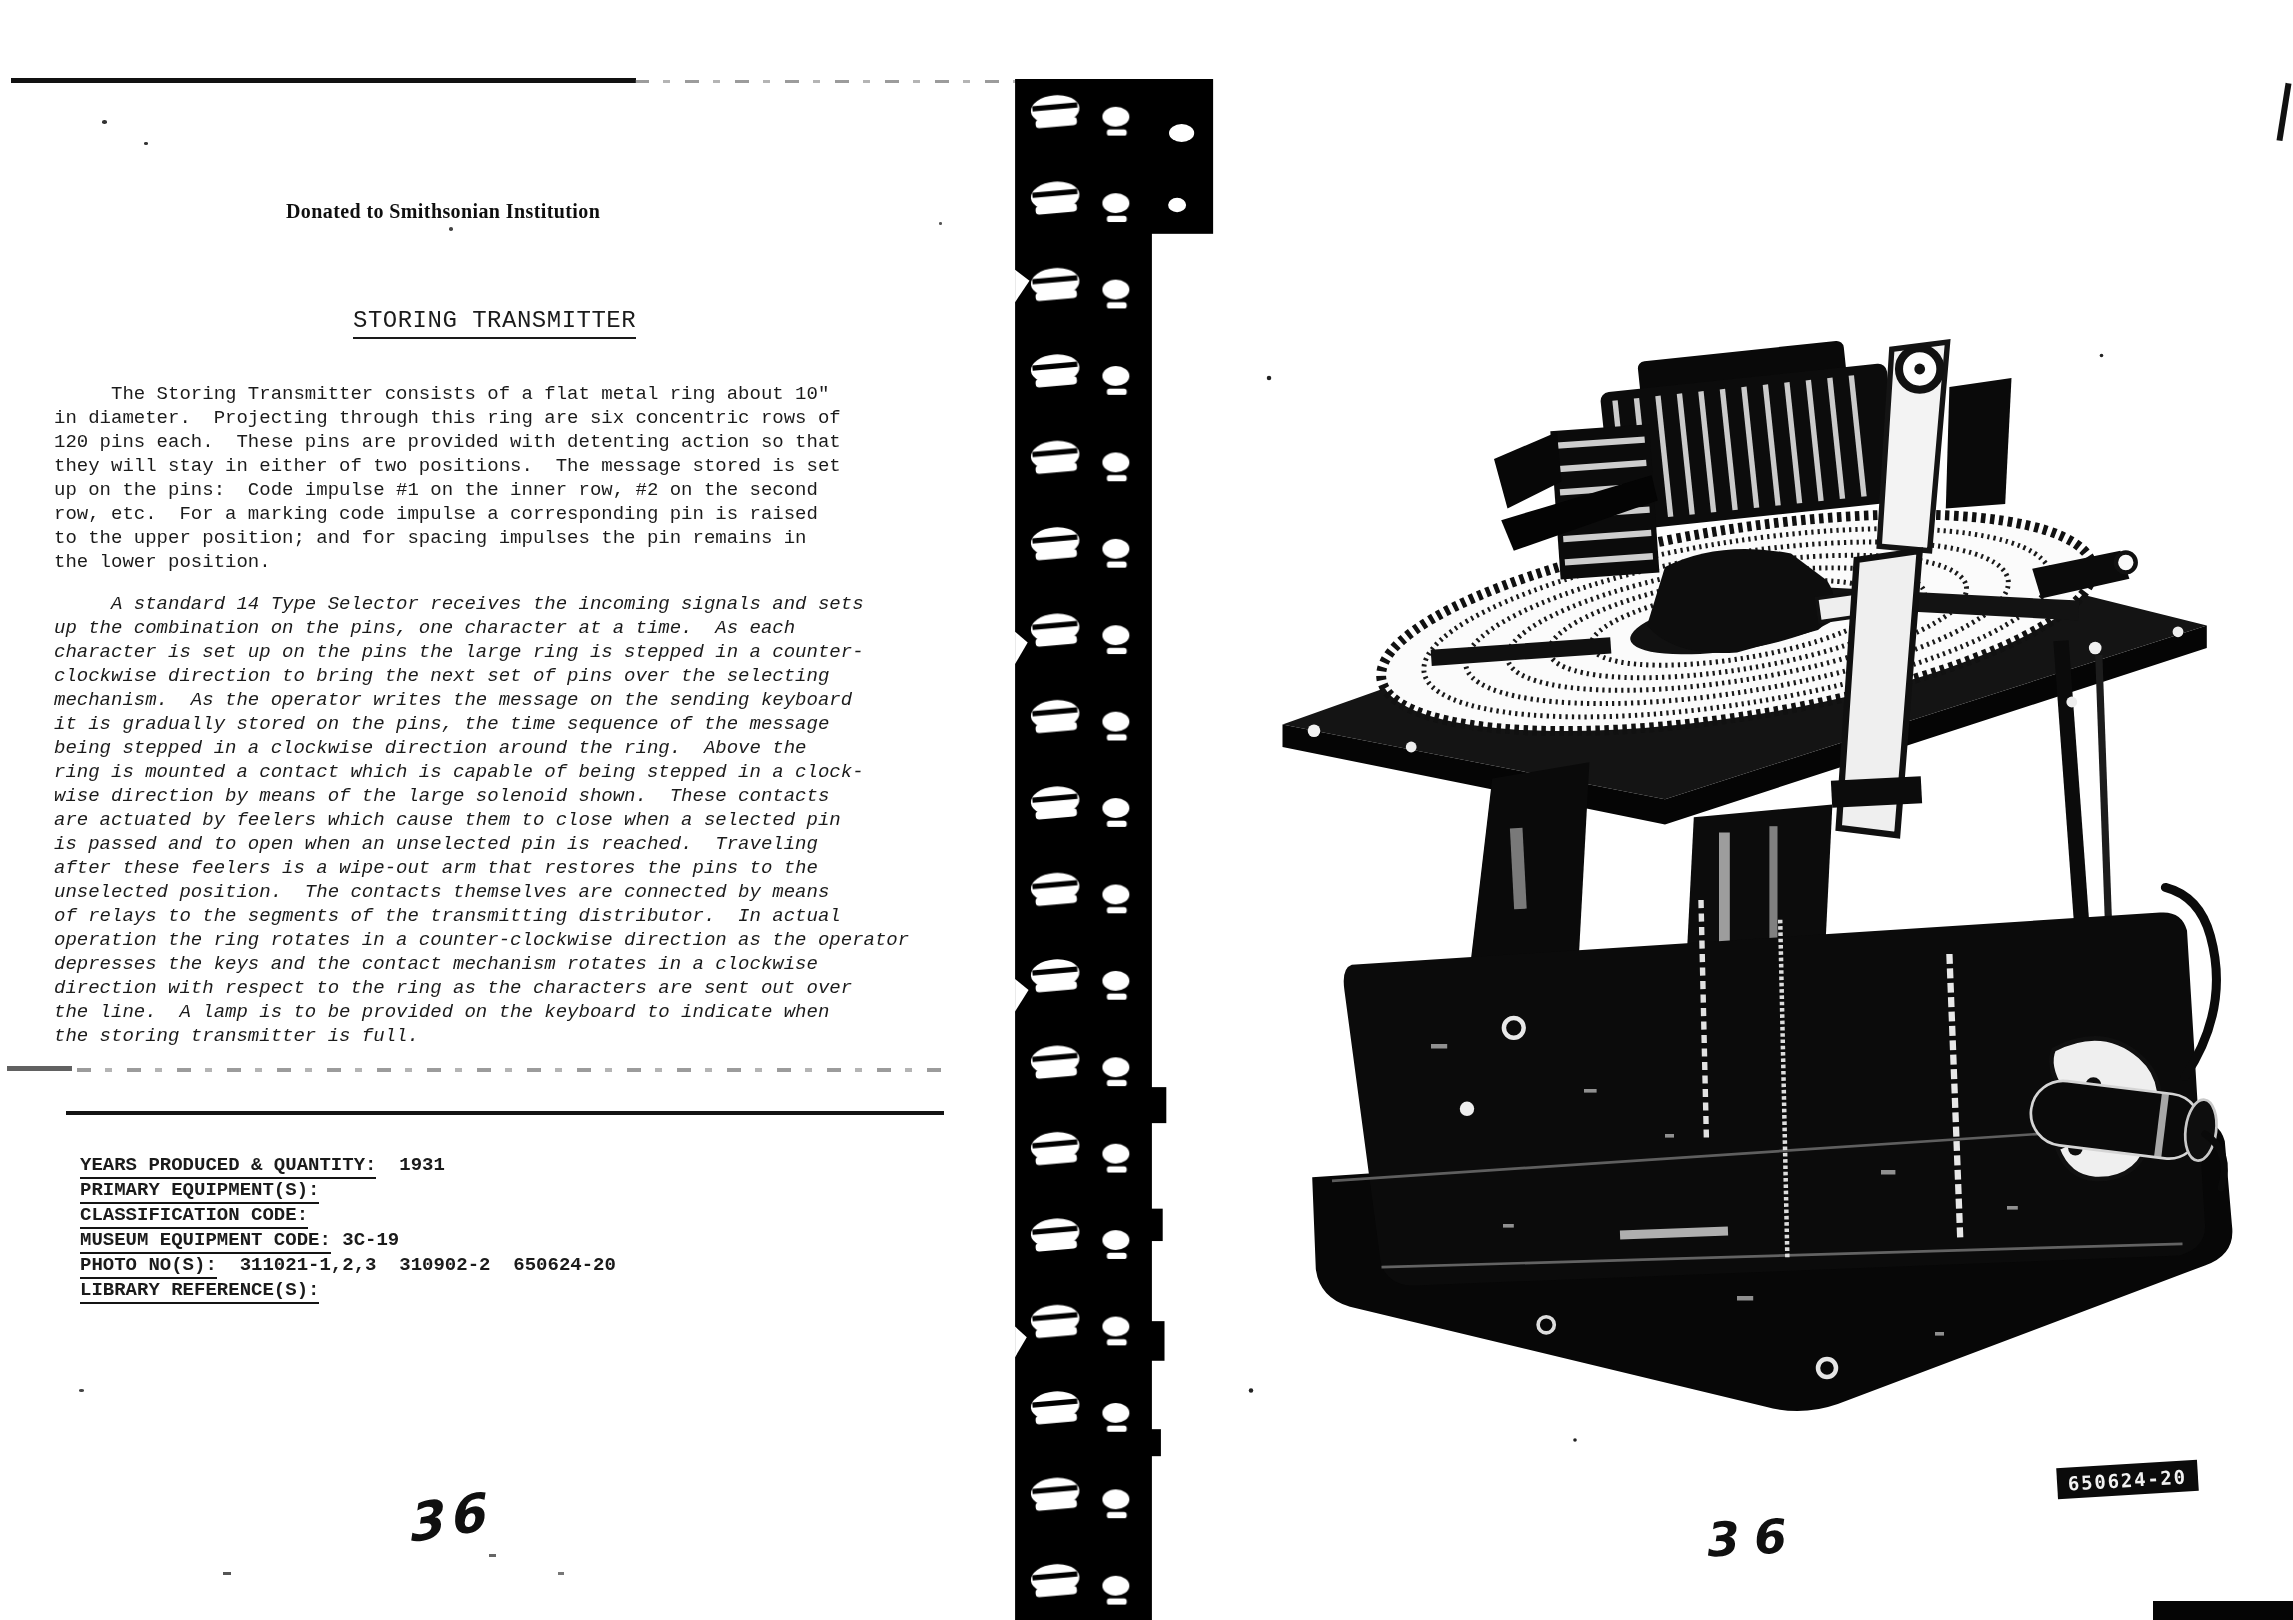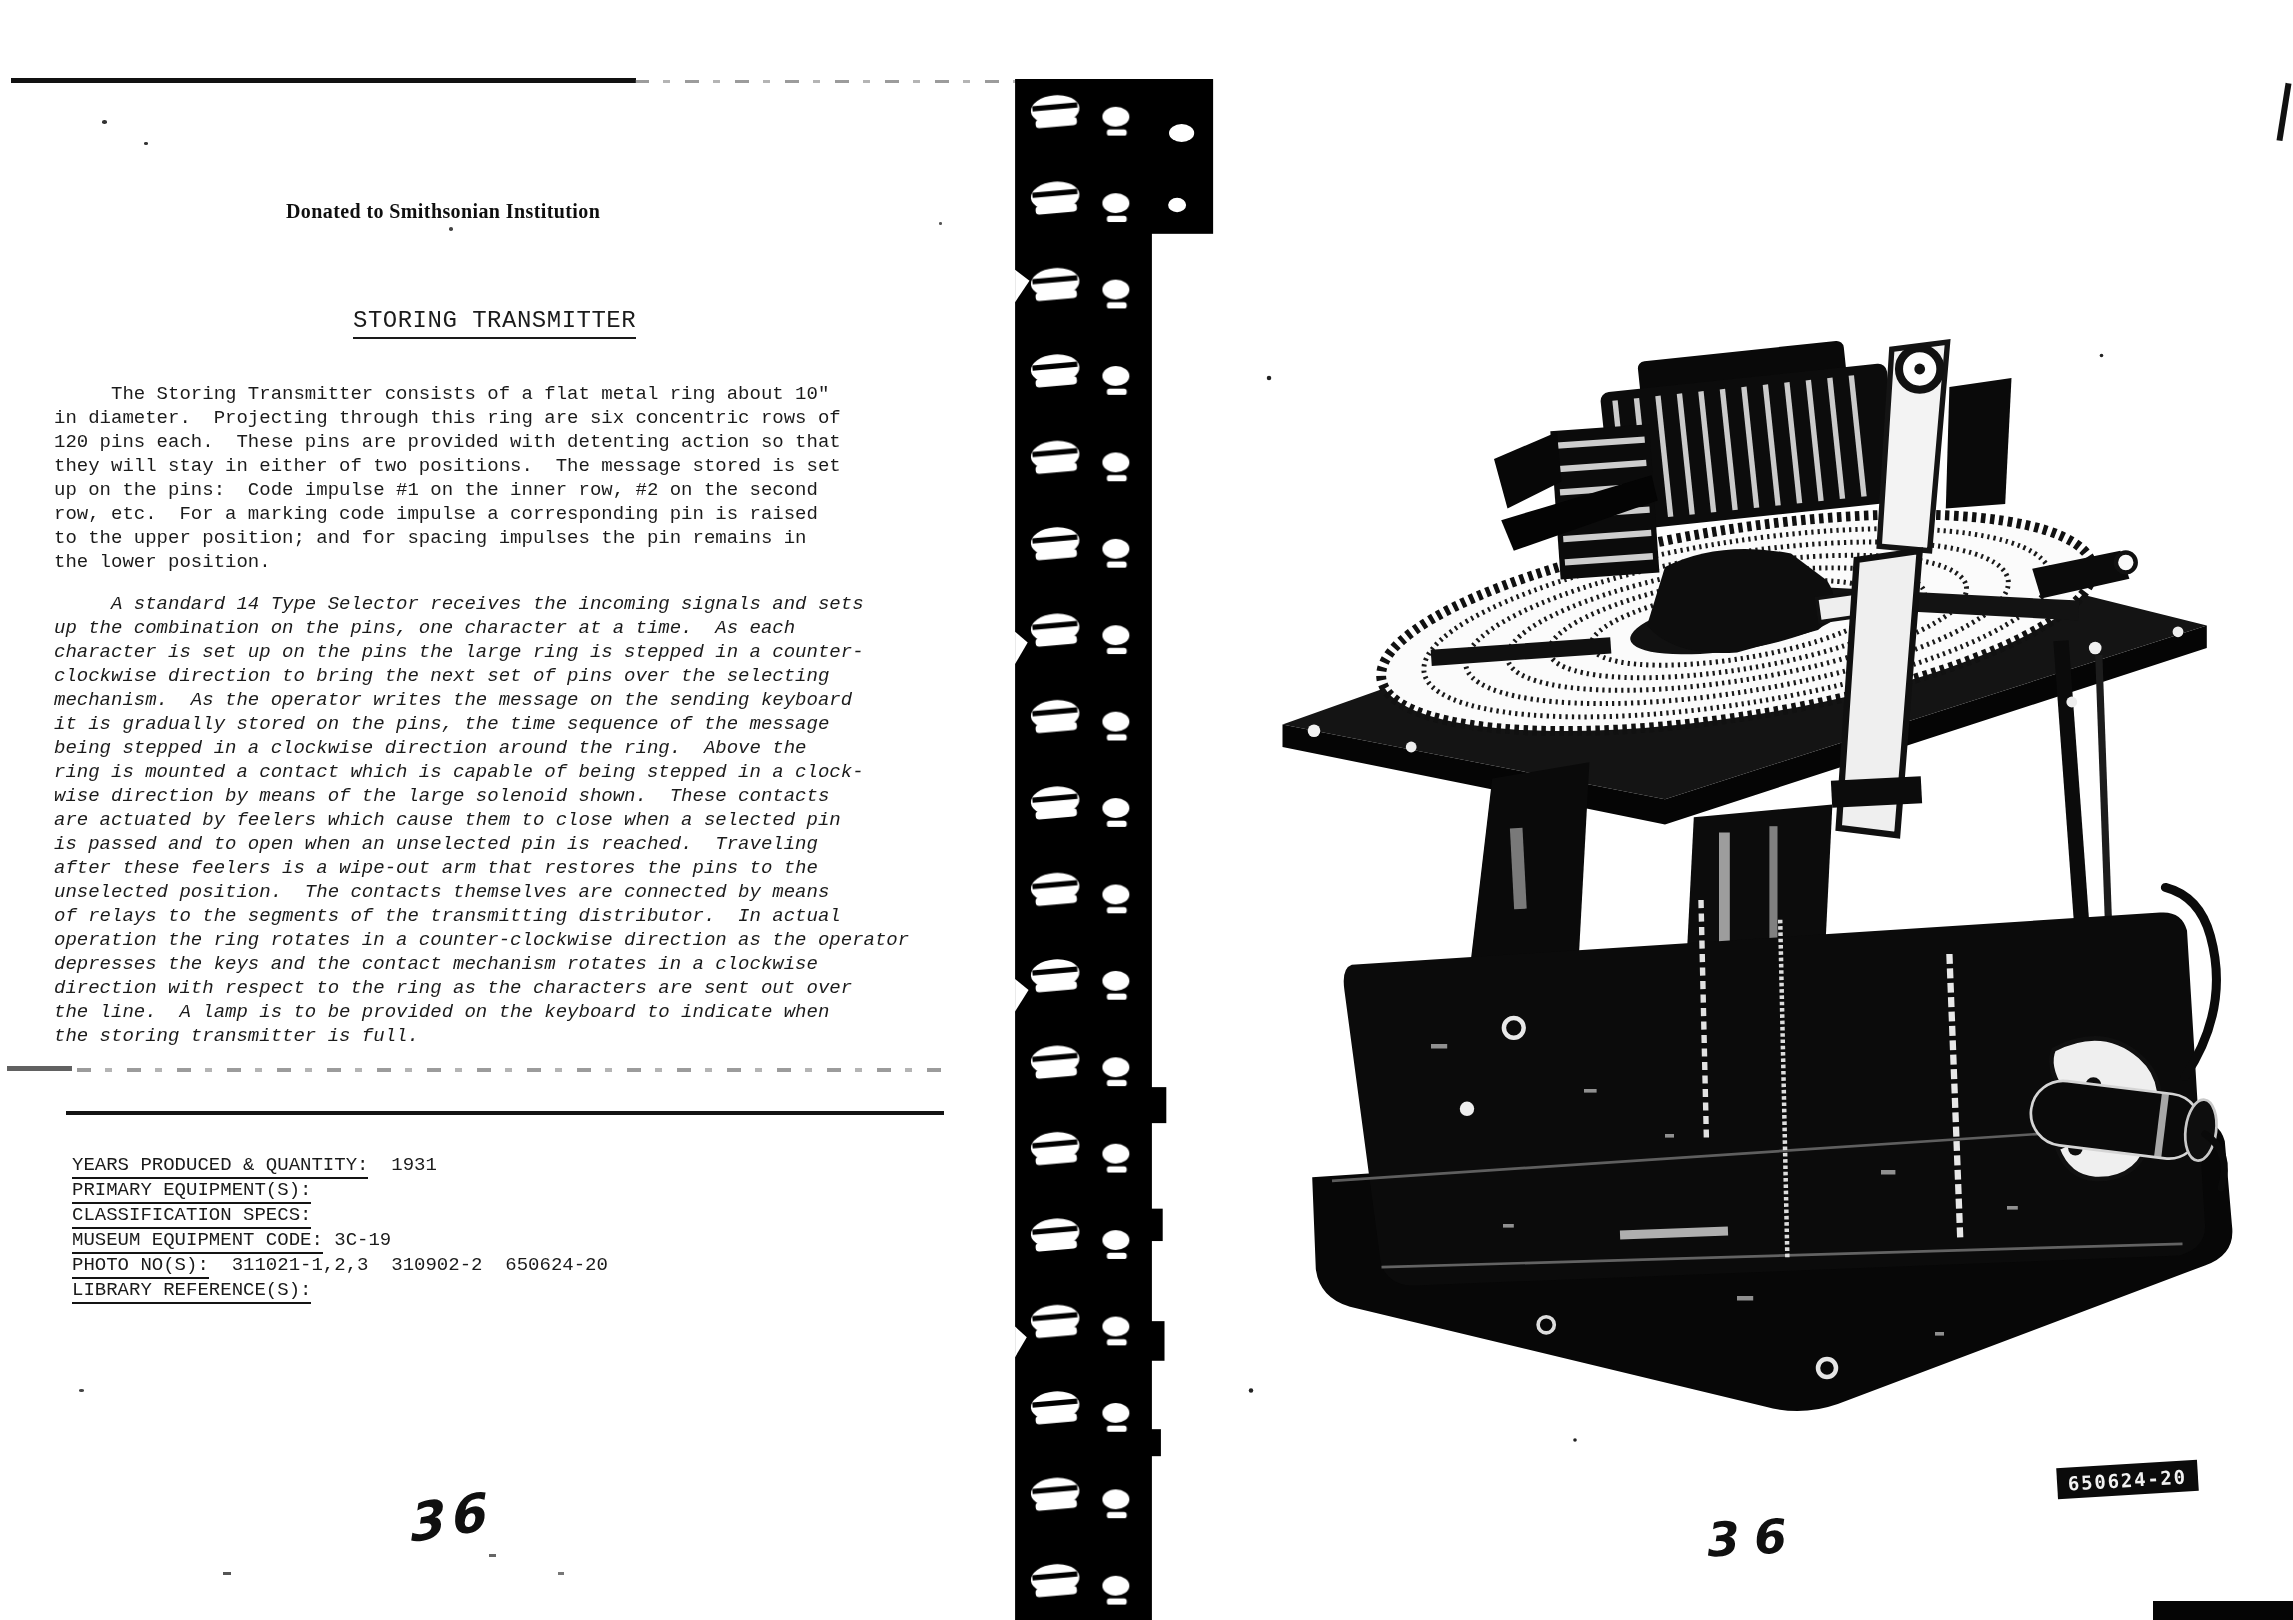--- a/index.html
+++ b/index.html
@@ -63,24 +63,24 @@
 operation the ring rotates in a counter-clockwise direction as the operator
 depresses the keys and the contact mechanism rotates in a clockwise
 direction with respect to the ring as the characters are sent out over
 the line.  A lamp is to be provided on the keyboard to indicate when
 the storing transmitter is full.</div>
 
     <div class="abs" style="left:7.2px;top:1066px;width:65px;height:4.5px;background:#3a3a3a;opacity:.8;"></div>
     <div class="dashline" style="left:77px;top:1068px;width:875px;height:3.6px;"></div>
     <div class="abs" style="left:66px;top:1111px;width:878px;height:3.6px;background:#141414;"></div>
 
-    <div class="abs" style="left:72px;top:1153px;">
+    <div class="abs" style="left:80px;top:1153px;font-weight:bold;">
       <div class="tw meta-row"><span class="meta-label">YEARS PRODUCED &amp; QUANTITY:</span><span>  1931</span></div>
       <div class="tw meta-row"><span class="meta-label">PRIMARY EQUIPMENT(S):</span><span></span></div>
-      <div class="tw meta-row"><span class="meta-label">CLASSIFICATION SPECS:</span><span></span></div>
+      <div class="tw meta-row"><span class="meta-label">CLASSIFICATION CODE:</span><span></span></div>
       <div class="tw meta-row"><span class="meta-label">MUSEUM EQUIPMENT CODE:</span><span> 3C-19</span></div>
       <div class="tw meta-row"><span class="meta-label">PHOTO NO(S):</span><span>  311021-1,2,3  310902-2  650624-20</span></div>
       <div class="tw meta-row"><span class="meta-label">LIBRARY REFERENCE(S):</span><span></span></div>
     </div>
 
     <div class="abs hand" style="left:410px;top:1487px;font-size:52px;letter-spacing:6.3px;
          transform:rotate(-9deg) skewX(-7deg);">36</div>
 
     <div class="speck" style="left:102px;top:120px;width:4.5px;height:3.6px;"></div>
     <div class="speck" style="left:144px;top:142px;width:3.6px;height:2.7px;"></div>

